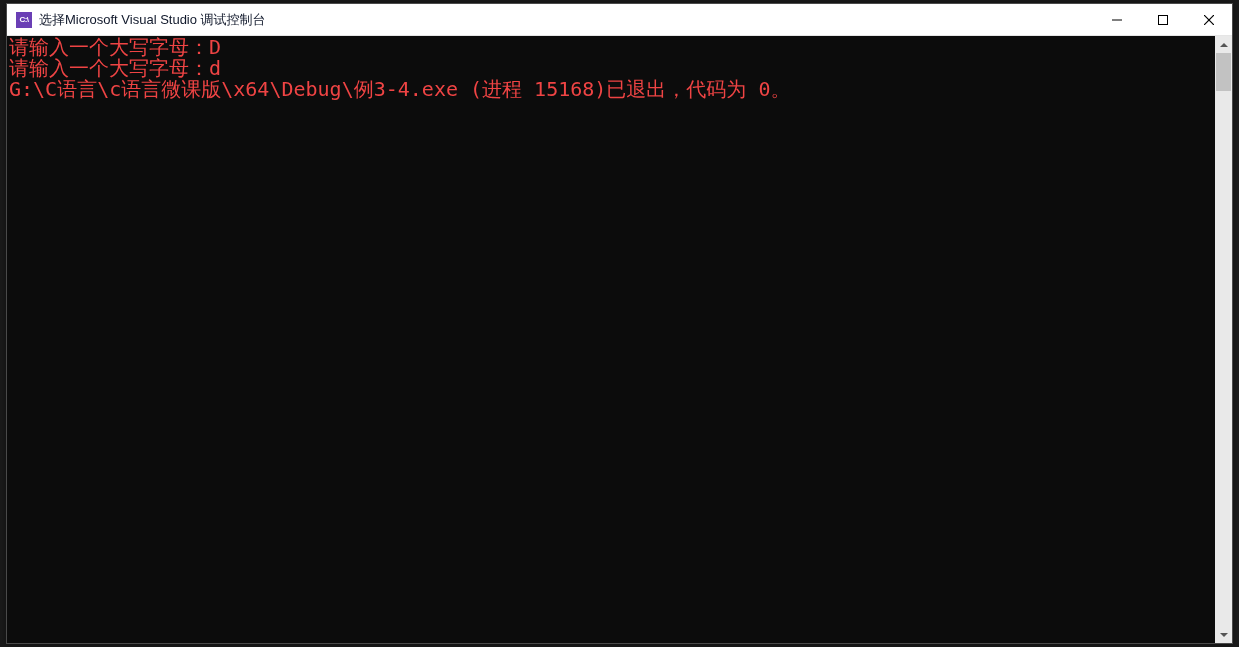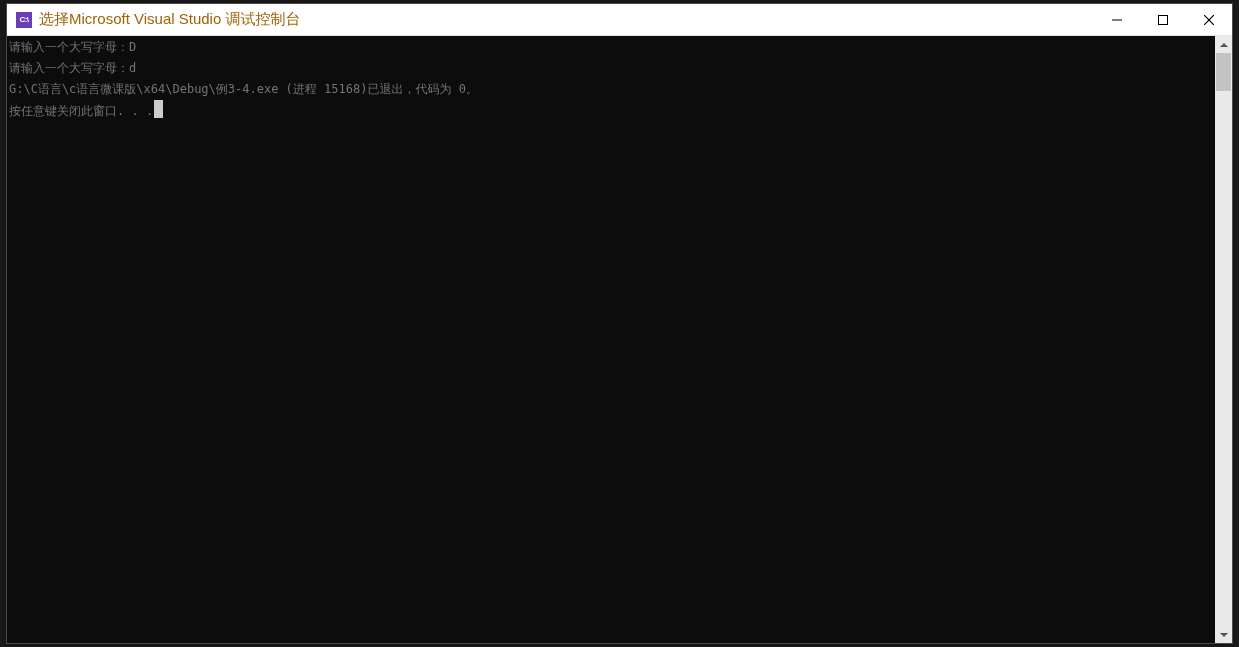--- a/index.html
+++ b/index.html
@@ -23,42 +23,42 @@
   .titlebar .icon {
     width: 16px; height: 16px;
     margin-left: 9px; margin-right: 7px;
     background: #6a3fb5;
     display: flex; align-items: center; justify-content: center;
     font-size: 8px; color: #fff; font-weight: bold;
     letter-spacing: -0.5px;
   }
   .titlebar .title {
     flex: 1;
-    font-size: 15px;
-    color: #a16207;
+    font-size: 13px;
+    color: #0f172a;
   }
   .win-controls { display: flex; height: 100%; }
   .win-btn {
     width: 46px; height: 100%;
     display: flex; align-items: center; justify-content: center;
     color: #000;
   }
   .win-btn svg { width: 10px; height: 10px; stroke: #000; stroke-width: 1; fill: none; }
   .win-btn.close svg { stroke-width: 1.2; }
   .body {
     flex: 1;
     display: flex;
     background: #0c0c0c;
   }
   .console {
     flex: 1;
     background: #0c0c0c;
-    color: #737373;
+    color: #ef4444;
     font-family: "NSimSun", "SimSun", "Consolas", monospace;
-    font-size: 12px;
+    font-size: 20px;
     line-height: 21px;
     padding: 1px 0 0 2px;
     white-space: pre;
     overflow: hidden;
   }
   .console .line { display: block; }
   .cursor {
     display: inline-block;
     width: 9px; height: 18px;
     background: #cccccc;
@@ -104,21 +104,21 @@
       </div>
       <div class="win-btn close">
         <svg viewBox="0 0 10 10">
             <line x1="0" y1="0" x2="10" y2="10"></line>
             <line x1="10" y1="0" x2="0" y2="10"></line>
           </svg>
       </div>
     </div>
   </div>
   <div class="body">
-    <div class="console"><span class="line">请输入一个大写字母：D</span><span class="line">请输入一个大写字母：d</span><span class="line">G:\C语言\c语言微课版\x64\Debug\例3-4.exe (进程 15168)已退出，代码为 0。</span><span class="line"><span>按任意键关闭此窗口. . .</span><span class="cursor"></span></span></div>
+    <div class="console"><span class="line">请输入一个大写字母：D</span><span class="line">请输入一个大写字母：d</span><span class="line">G:\C语言\c语言微课版\x64\Debug\例3-4.exe (进程 15168)已退出，代码为 0。</span></div>
     <div class="scrollbar">
       <div class="scroll-btn up">
         <svg viewBox="0 0 8 8">
             <path d="M0 6 L4 2 L8 6 Z"></path>
           </svg>
       </div>
       <div class="scroll-thumb"></div>
       <div class="scroll-btn down">
         <svg viewBox="0 0 8 8">
             <path d="M0 2 L4 6 L8 2 Z"></path>

